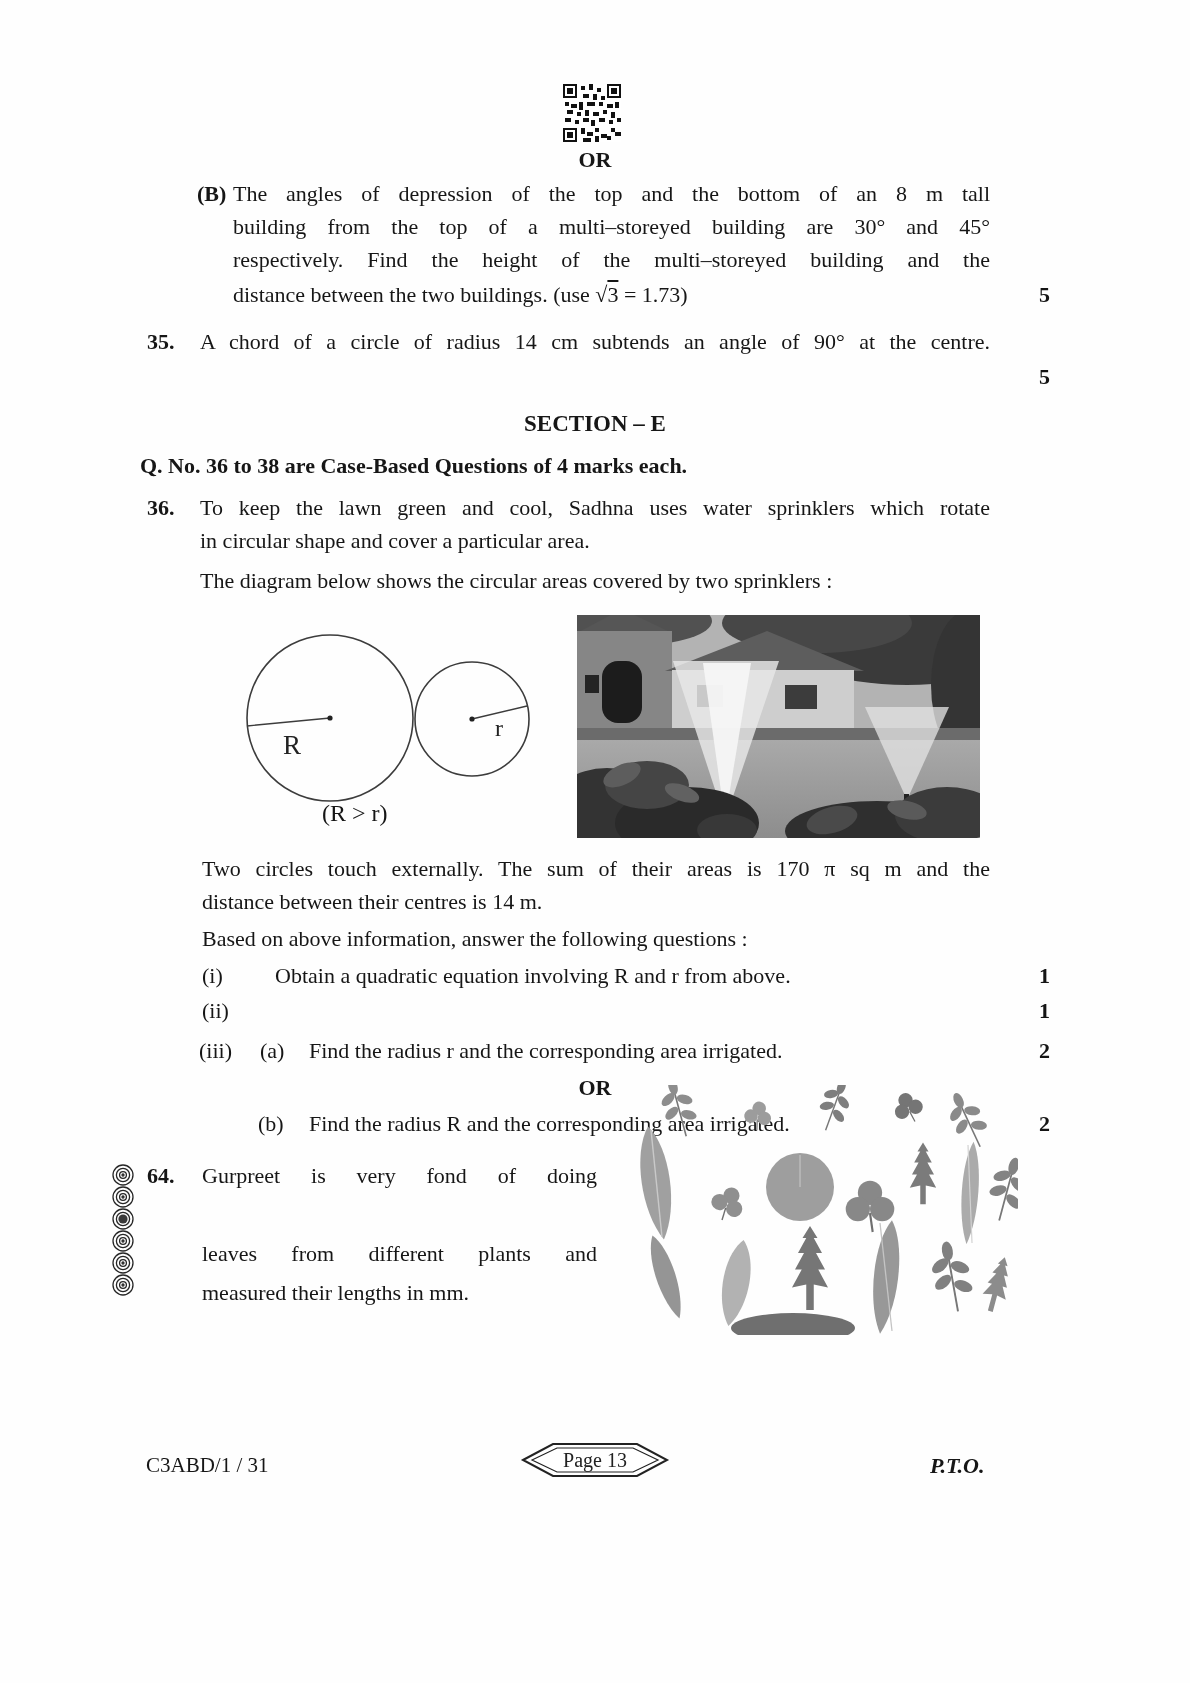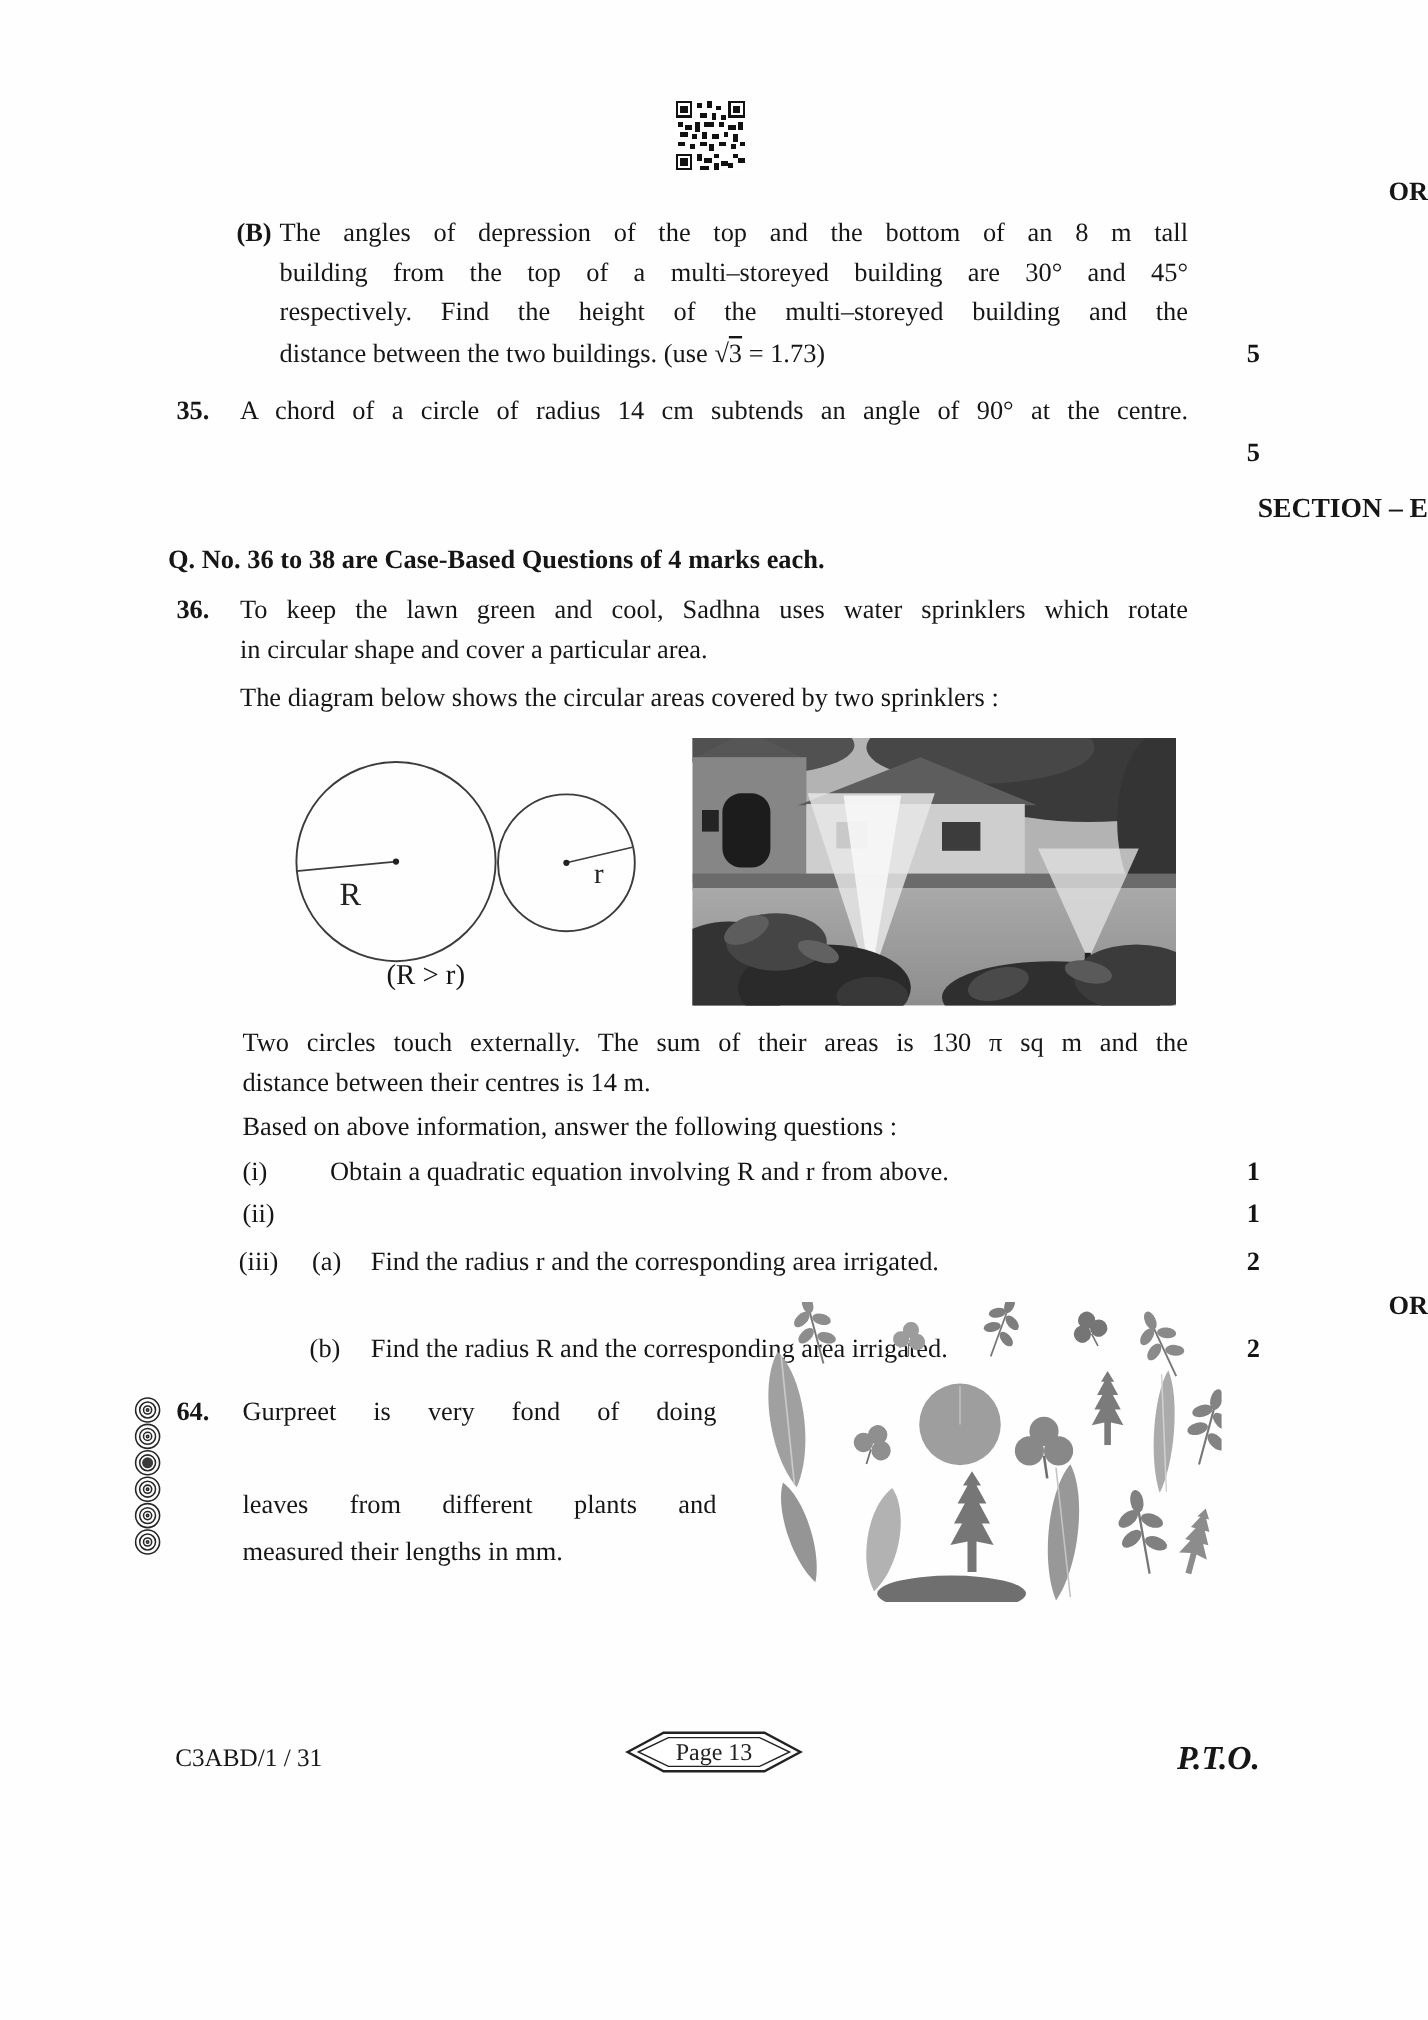--- a/index.html
+++ b/index.html
@@ -3,21 +3,21 @@
 <meta charset="utf-8">
 <style>
   html,body{margin:0;padding:0;background:#d9d9d9;}
   .page{position:relative;width:1190px;height:1683px;margin:0 auto;background:#fefefe;
         font-family:"Liberation Serif",serif;color:#141414;overflow:hidden;}
   .al{position:absolute;}
   .tl{position:absolute;font-size:22px;line-height:27px;color:#161616;}
   .jl{text-align:justify;text-align-last:justify;}
   .b{font-weight:bold;}
   .it{font-style:italic;}
-  .ctr{left:0;width:1190px;text-align:right;}
+  .ctr{left:0;width:1190px;text-align:center;}
   .marks{position:absolute;left:1008px;width:42px;text-align:right;font-weight:bold;
          font-size:22px;line-height:27px;}
   .ovl{text-decoration:overline;}
   svg text{font-family:"Liberation Serif",serif;fill:#222;}
 </style>
 </head>
 <body>
 
 <div class="page">
 
@@ -140,21 +140,21 @@
     <ellipse cx="70" cy="170" rx="42" ry="24" fill="#454545"></ellipse>
     <ellipse cx="45" cy="160" rx="20" ry="10" fill="#5d5d5d" transform="rotate(-25 45 160)"></ellipse>
     <ellipse cx="105" cy="178" rx="18" ry="8" fill="#616161" transform="rotate(20 105 178)"></ellipse>
     <ellipse cx="150" cy="215" rx="30" ry="16" fill="#383838"></ellipse>
     <ellipse cx="300" cy="216" rx="92" ry="30" fill="#2f2f2f"></ellipse>
     <ellipse cx="370" cy="200" rx="52" ry="28" fill="#3b3b3b"></ellipse>
     <ellipse cx="255" cy="205" rx="26" ry="13" fill="#4a4a4a" transform="rotate(-15 255 205)"></ellipse>
     <ellipse cx="330" cy="195" rx="20" ry="9" fill="#5a5a5a" transform="rotate(12 330 195)"></ellipse>
   </svg>
 
-  <div class="tl jl" style="left:202px;top:855px;width:788px">Two circles touch externally. The sum of their areas is 130 π sq m and the</div>
+  <div class="tl jl" style="left:202px;top:855px;width:788px">Two circles touch externally. The sum of their areas is 170 π sq m and the</div>
   <div class="tl" style="left:202px;top:888px;width:788px">distance between their centres is 14 m.</div>
   <div class="tl" style="left:202px;top:925px;width:788px">Based on above information, answer the following questions :</div>
 
   <div class="tl" style="left:202px;top:962px">(i)</div>
   <div class="tl" style="left:275px;top:962px;width:720px">Obtain a quadratic equation involving R and r from above.</div>
   <div class="marks" style="top:962px">1</div>
 
   <div class="tl" style="left:202px;top:997px">(ii)</div>
   <div class="marks" style="top:997px">1</div>
 
@@ -259,15 +259,15 @@
   </svg>
 
   <div class="tl" style="left:146px;top:1452px;font-size:21px">C3ABD/1 / 31</div>
 
   <svg class="al" style="left:515px;top:1440px" width="160" height="40" viewBox="0 0 160 40">
     <polygon points="8,20 38,4 122,4 152,20 122,36 38,36" fill="#fff" stroke="#222" stroke-width="2"></polygon>
     <polygon points="17,20 42,8 118,8 143,20 118,32 42,32" fill="none" stroke="#222" stroke-width="1.2"></polygon>
     <text x="80" y="27" font-size="20" text-anchor="middle">Page 13</text>
   </svg>
 
-  <div class="tl b it" style="left:930px;top:1452px;width:120px;text-align:right;font-size:28px">P.T.O.</div>
+  <div class="tl b it" style="left:930px;top:1452px;width:120px;font-size:22px">P.T.O.</div>
 
 </div>
 
 </body></html>

